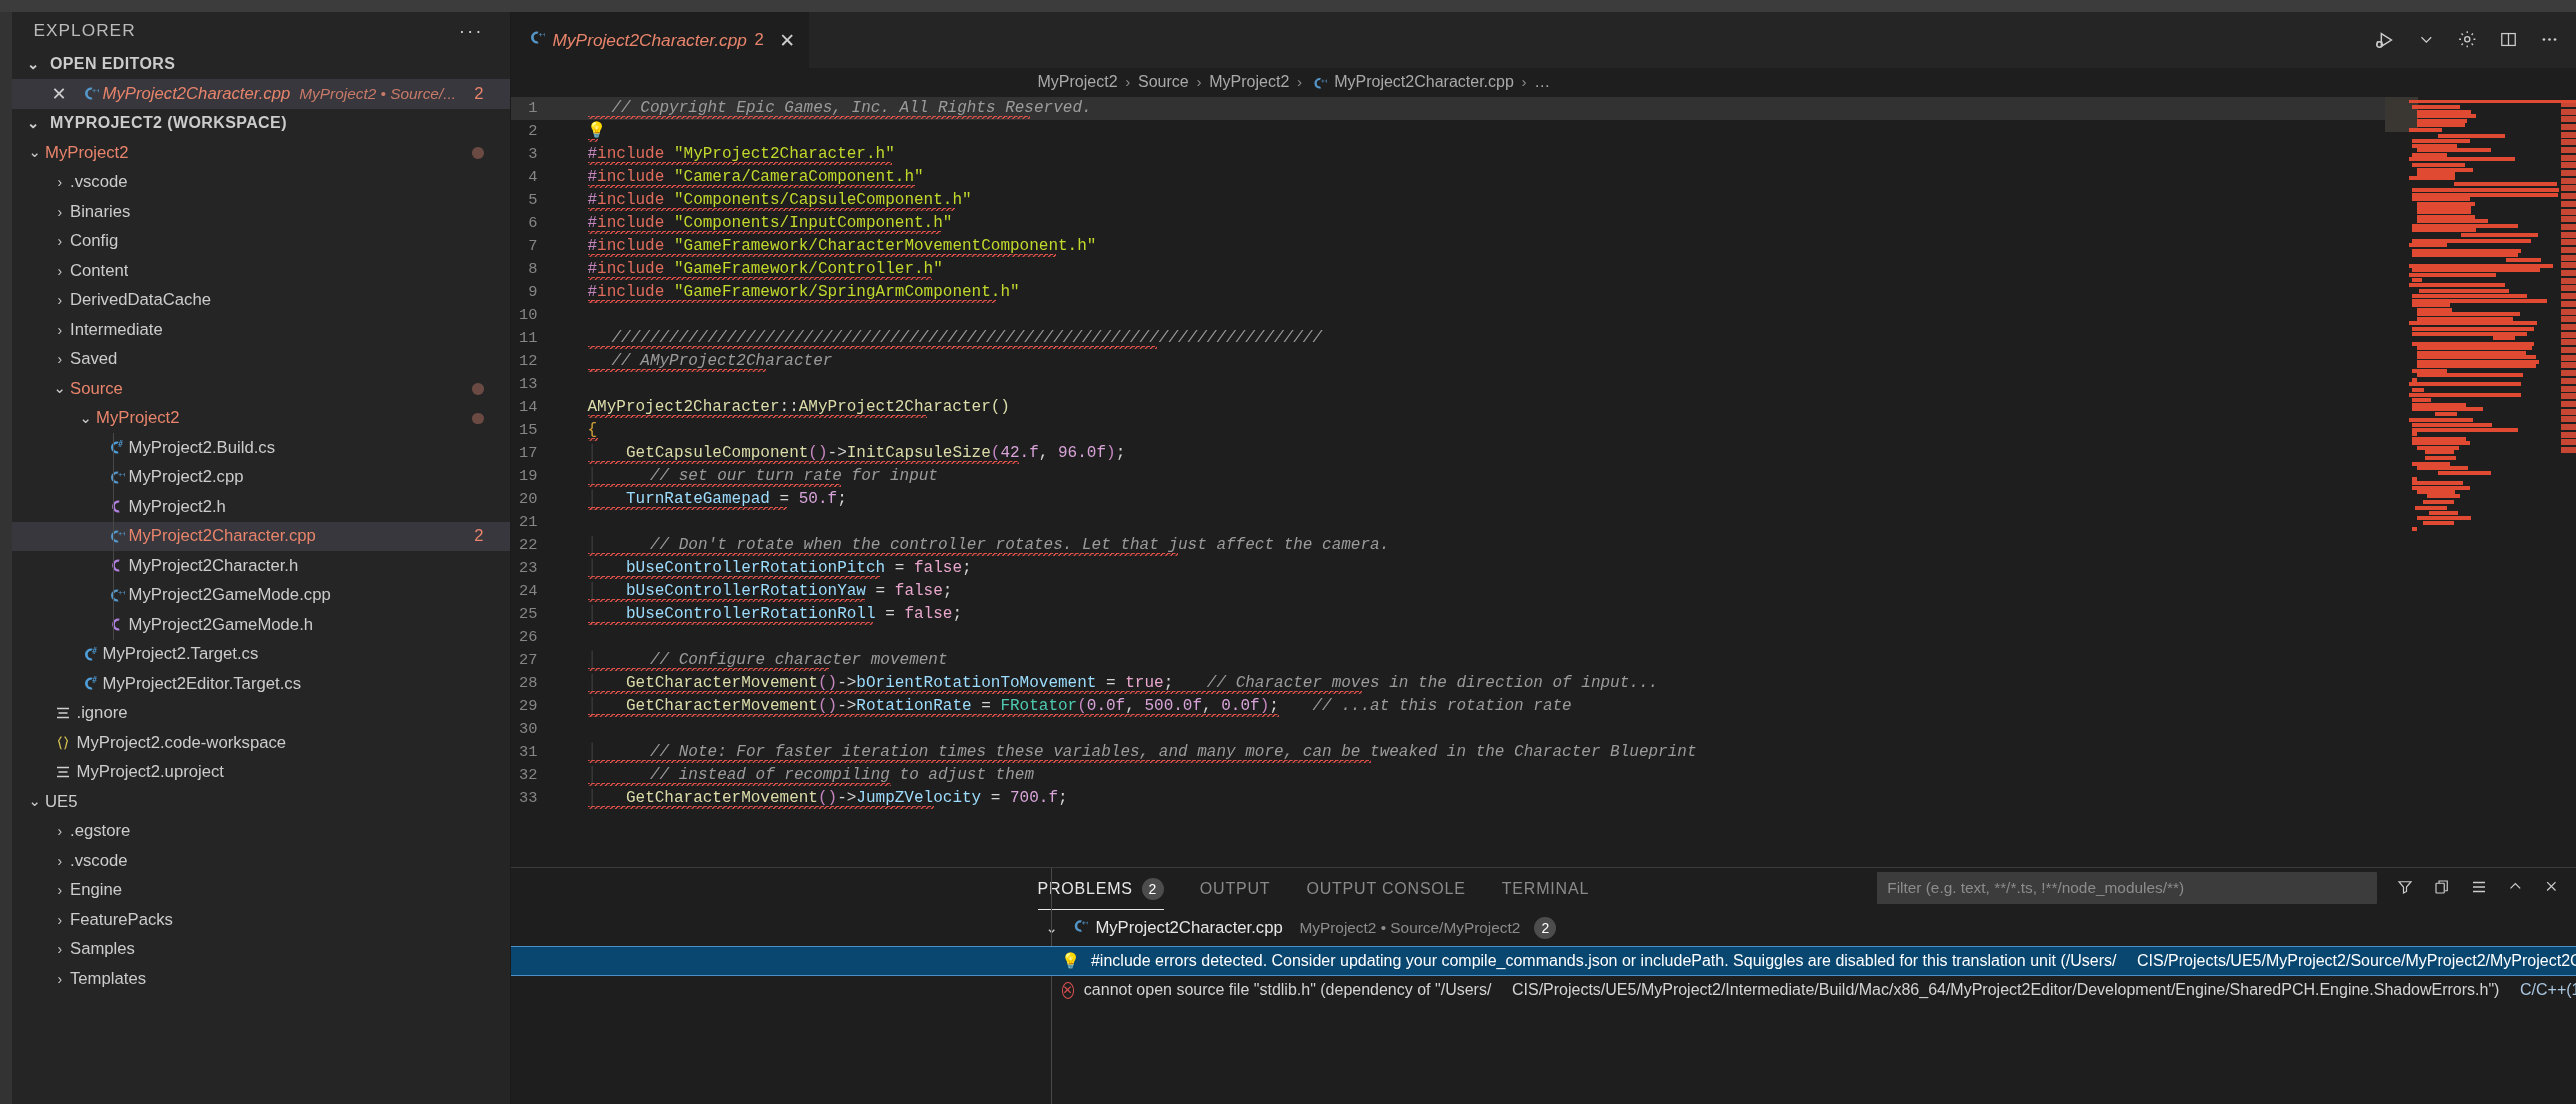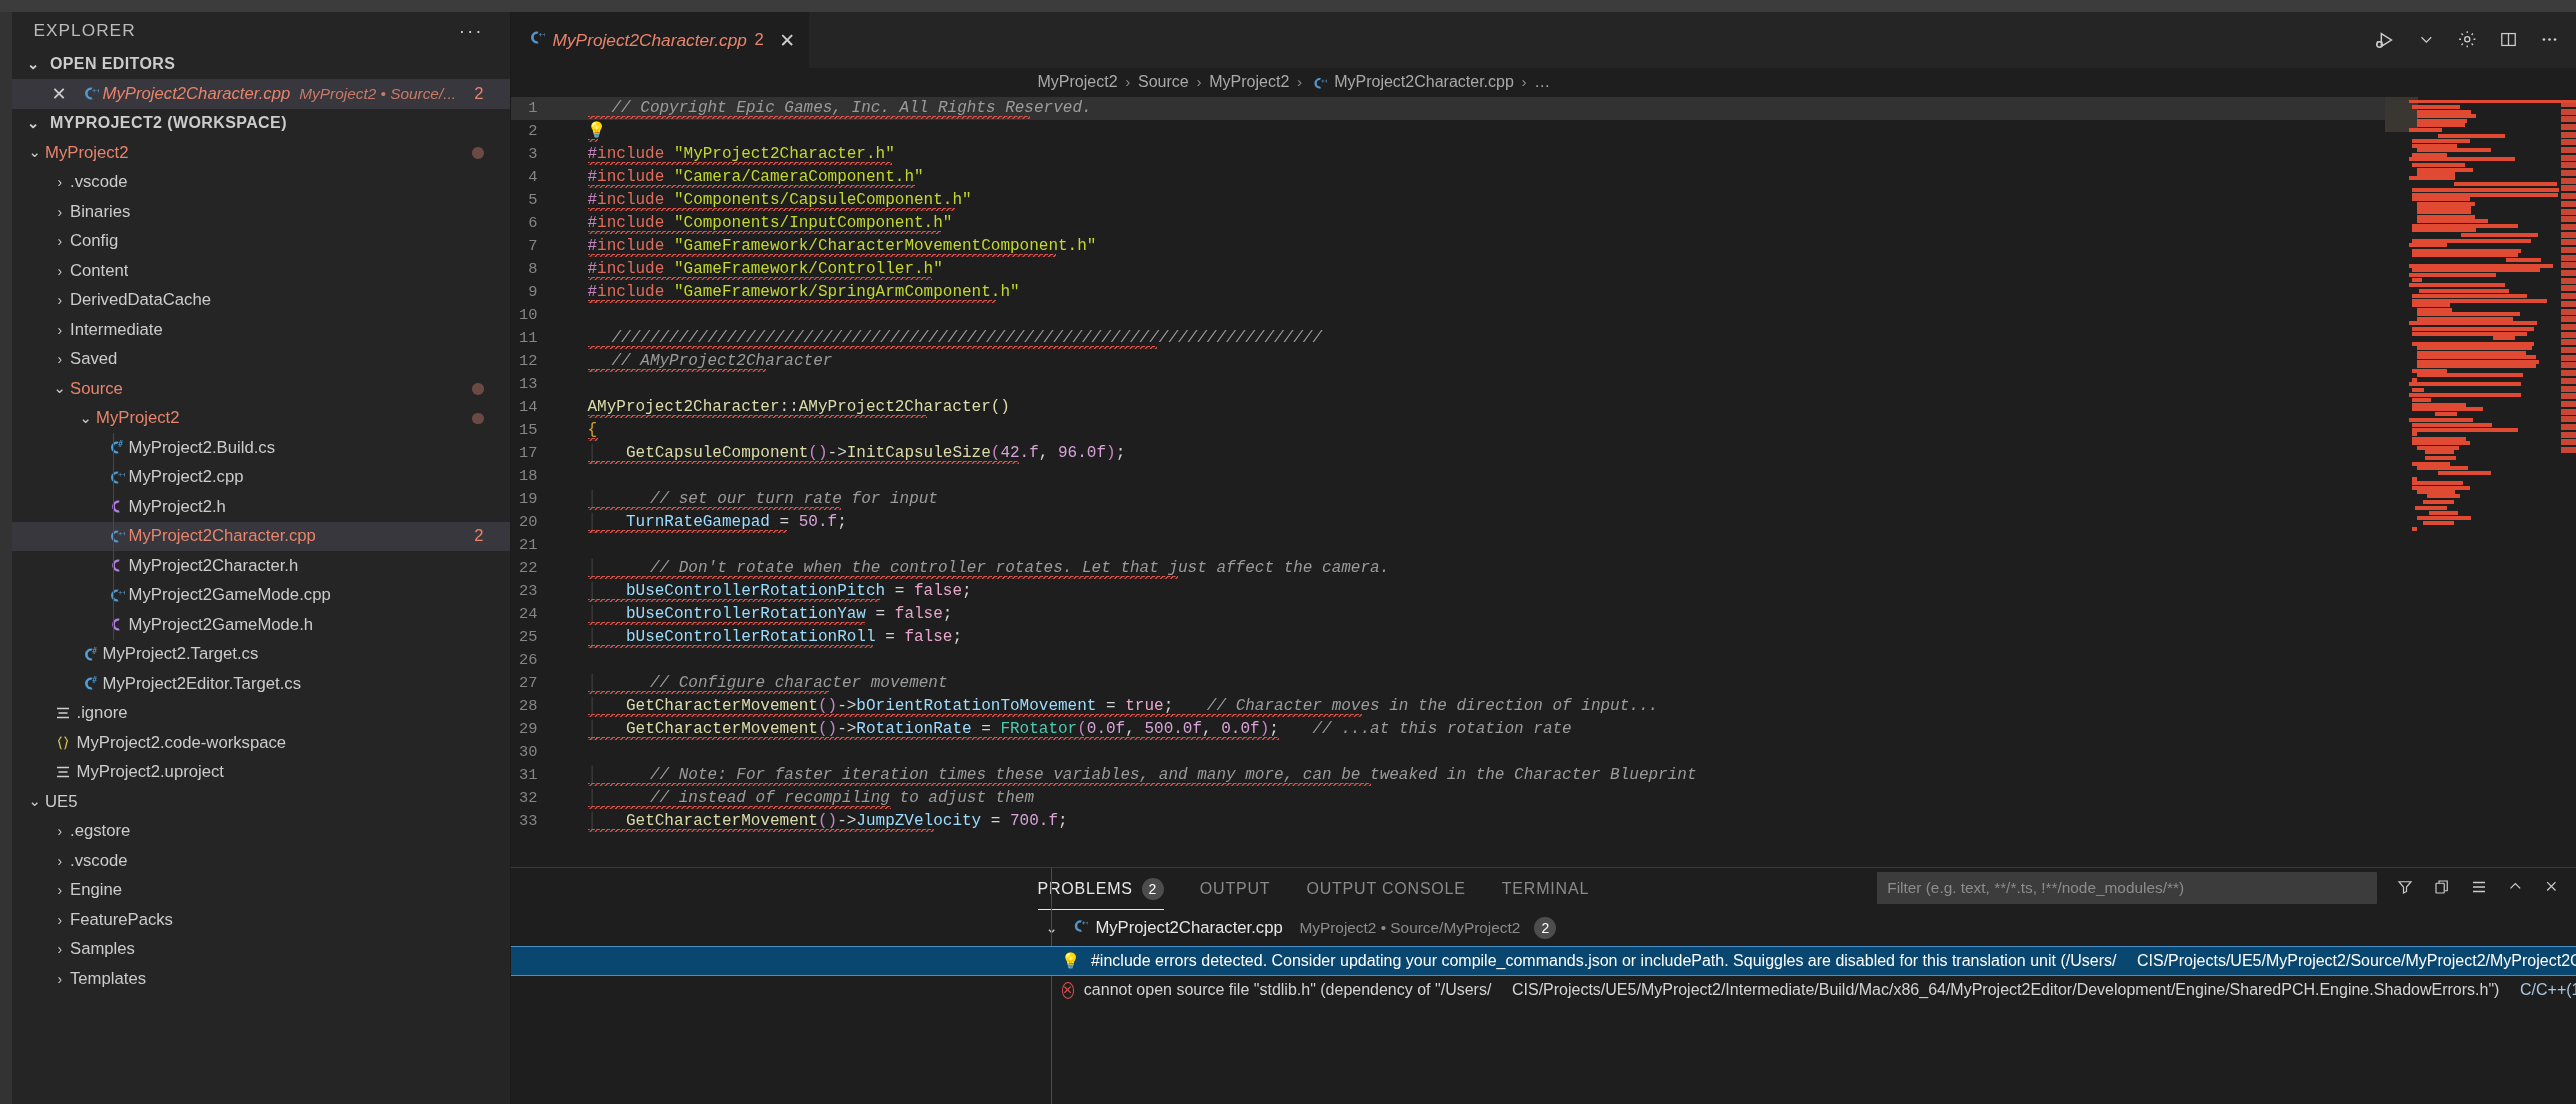--- a/index.html
+++ b/index.html
@@ -527,21 +527,20 @@
             <div class="line"><span class="lnum">7</span><span class="ltext"><span class="c-pre">#</span><span class="c-inc">include</span> <span class="c-strg">"GameFramework/CharacterMovementComponent.h"</span><span class="sq" style="width:468px"></span></span></div>
             <div class="line"><span class="lnum">8</span><span class="ltext"><span class="c-pre">#</span><span class="c-inc">include</span> <span class="c-strg">"GameFramework/Controller.h"</span><span class="sq" style="width:344px"></span></span></div>
             <div class="line"><span class="lnum">9</span><span class="ltext"><span class="c-pre">#</span><span class="c-inc">include</span> <span class="c-strg">"GameFramework/SpringArmComponent.h"</span><span class="sq" style="width:408px"></span></span></div>
             <div class="line"><span class="lnum">10</span><span class="ltext"><span class="sq" style="width:10.3px"></span></span></div>
             <div class="line"><span class="lnum">11</span><span class="ltext"><span class="c-cmt">//////////////////////////////////////////////////////////////////////////</span><span class="sq" style="width:569px"></span></span></div>
             <div class="line"><span class="lnum">12</span><span class="ltext"><span class="c-cmt">// AMyProject2Character</span><span class="sq" style="width:178px"></span></span></div>
             <div class="line"><span class="lnum">13</span><span class="ltext"><span class="sq" style="width:10.3px"></span></span></div>
             <div class="line"><span class="lnum">14</span><span class="ltext"><span class="c-fn">AMyProject2Character</span><span class="c-punct">::</span><span class="c-fn">AMyProject2Character()</span><span class="sq" style="width:339px"></span></span></div>
             <div class="line"><span class="lnum">15</span><span class="ltext"><span class="c-brace">{</span><span class="sq" style="width:10.3px"></span></span></div>
             <div class="line"><span class="lnum">17</span><span class="ltext"><span class="indentguide">│</span>   <span class="c-fn">GetCapsuleComponent</span><span class="c-paren">()</span><span class="c-op">-&gt;</span><span class="c-fn">InitCapsuleSize</span><span class="c-paren">(</span><span class="c-num">42.f</span><span class="c-punct">, </span><span class="c-num">96.0f</span><span class="c-paren">)</span><span class="c-punct">;</span><span class="sq" style="width:431px"></span></span></div>
-            <div class="line"><span class="lnum">18</span><span class="ltext"><span class="sq" style="width:10.3px"></span></span></div>
             <div class="line"><span class="lnum">19</span><span class="ltext"><span class="indentguide">│</span>   <span class="c-cmt">// set our turn rate for input</span><span class="sq" style="width:253px"></span></span></div>
             <div class="line"><span class="lnum">20</span><span class="ltext"><span class="indentguide">│</span>   <span class="c-var">TurnRateGamepad</span><span class="c-op"> = </span><span class="c-num">50.f</span><span class="c-punct">;</span><span class="sq" style="width:199px"></span></span></div>
             <div class="line"><span class="lnum">21</span><span class="ltext"><span class="sq" style="width:10.3px"></span></span></div>
             <div class="line"><span class="lnum">22</span><span class="ltext"><span class="indentguide">│</span>   <span class="c-cmt">// Don't rotate when the controller rotates. Let that just affect the camera.</span><span class="sq" style="width:590px"></span></span></div>
             <div class="line"><span class="lnum">23</span><span class="ltext"><span class="indentguide">│</span>   <span class="c-var">bUseControllerRotationPitch</span><span class="c-op"> = </span><span class="c-kw">false</span><span class="c-punct">;</span><span class="sq" style="width:292px"></span></span></div>
             <div class="line"><span class="lnum">24</span><span class="ltext"><span class="indentguide">│</span>   <span class="c-var">bUseControllerRotationYaw</span><span class="c-op"> = </span><span class="c-kw">false</span><span class="c-punct">;</span><span class="sq" style="width:277px"></span></span></div>
             <div class="line"><span class="lnum">25</span><span class="ltext"><span class="indentguide">│</span>   <span class="c-var">bUseControllerRotationRoll</span><span class="c-op"> = </span><span class="c-kw">false</span><span class="c-punct">;</span><span class="sq" style="width:285px"></span></span></div>
             <div class="line"><span class="lnum">26</span><span class="ltext"><span class="sq" style="width:10.3px"></span></span></div>
             <div class="line"><span class="lnum">27</span><span class="ltext"><span class="indentguide">│</span>   <span class="c-cmt">// Configure character movement</span><span class="sq" style="width:241px"></span></span></div>
             <div class="line"><span class="lnum">28</span><span class="ltext"><span class="indentguide">│</span>   <span class="c-fn">GetCharacterMovement</span><span class="c-paren">()</span><span class="c-op">-&gt;</span><span class="c-var">bOrientRotationToMovement</span><span class="c-op"> = </span><span class="c-kw">true</span><span class="c-punct">;</span><span class="c-cmt"> // Character moves in the direction of input...</span><span class="sq" style="width:774px"></span></span></div>

